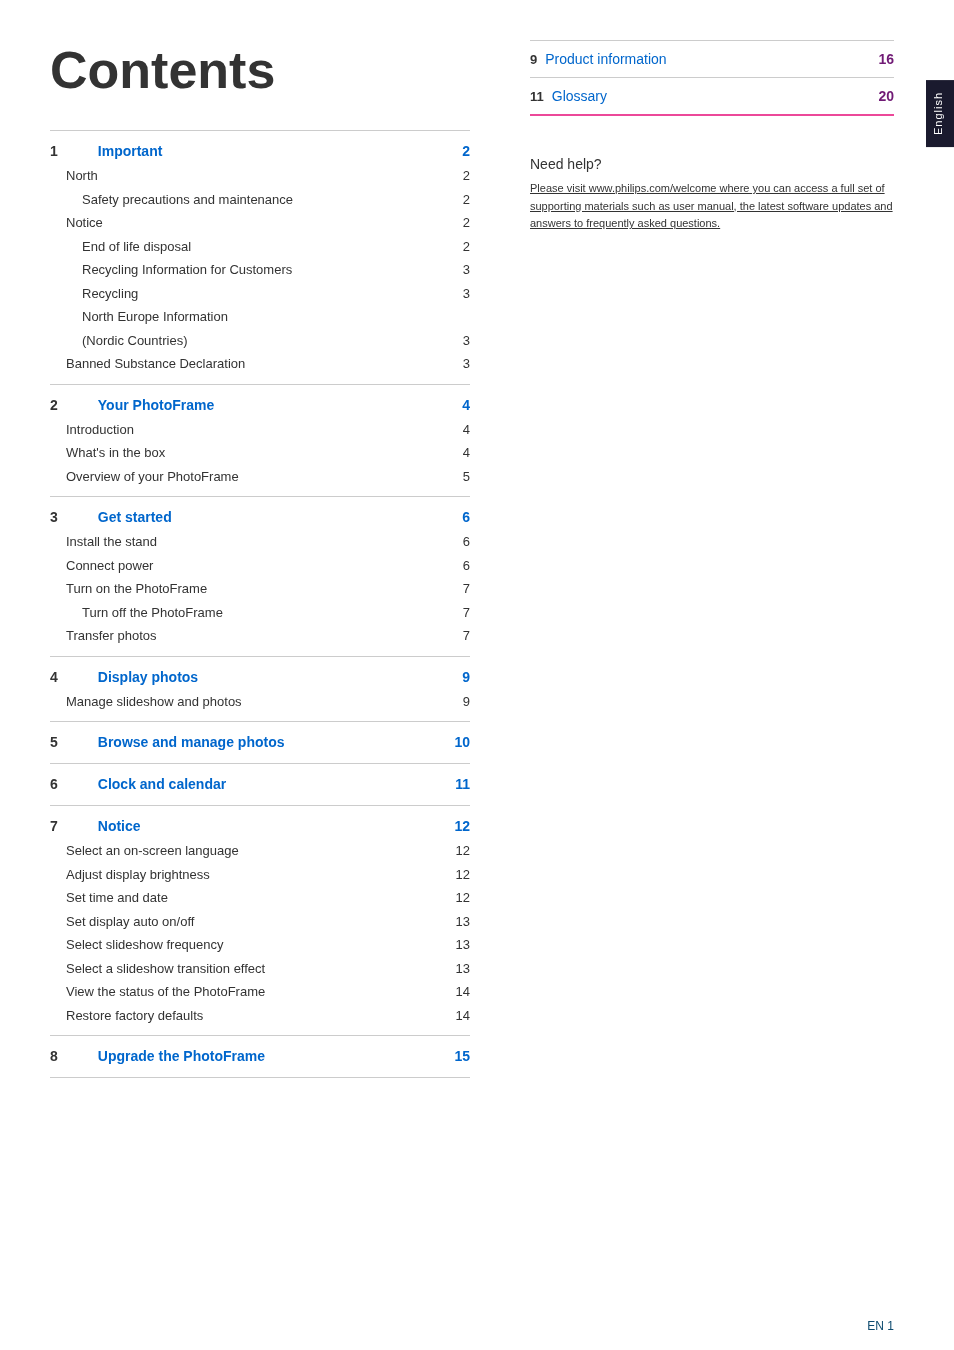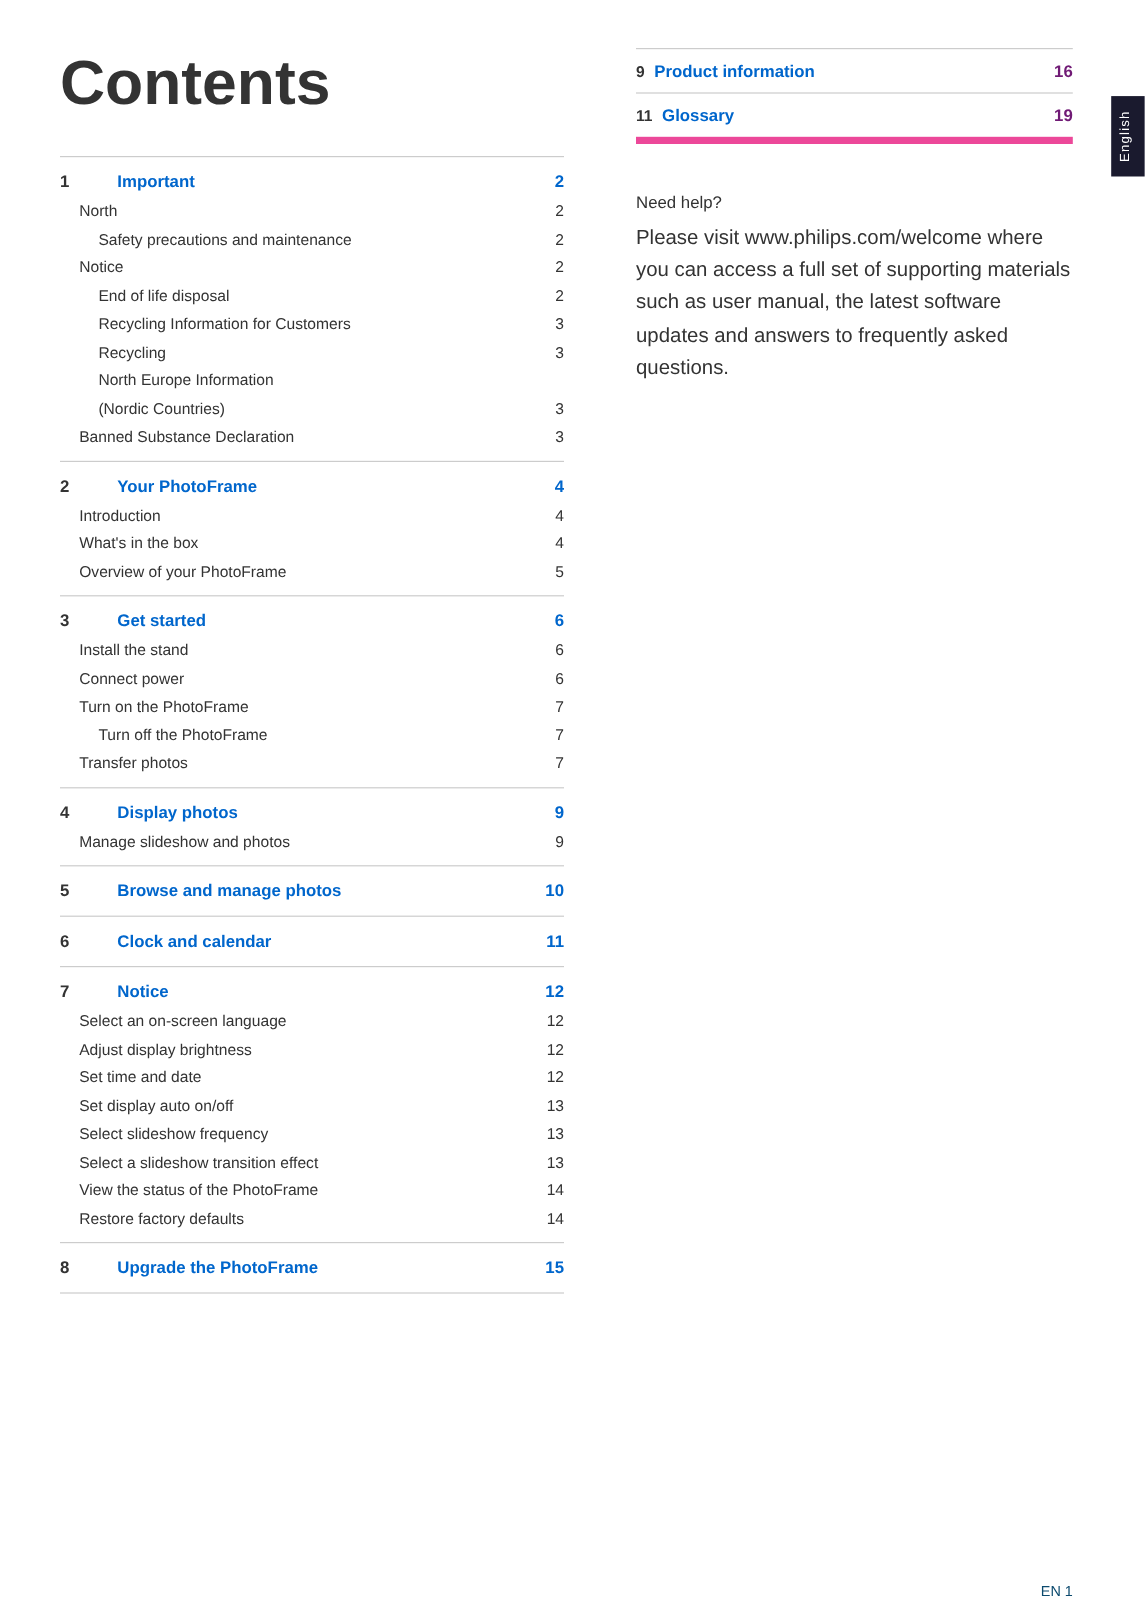--- a/index.html
+++ b/index.html
@@ -130,26 +130,26 @@
     
     .right-toc-entry {
       display: flex;
       justify-content: space-between;
       align-items: baseline;
       padding: 10px 0;
       border-top: 1px solid #ccc;
     }
 
     .right-toc-entry:last-of-type {
-      border-bottom: 6px solid #ec4899;
+      border-bottom: 2px solid #ec4899;
     }
 
     .right-toc-label {
       font-size: 14px;
-      font-weight: bold;
+      font-weight: normal;
       color: #0066cc;
     }
 
     .right-toc-number {
       color: #333;
       margin-right: 8px;
       font-weight: bold;
     }
 
     .right-toc-page {
@@ -163,23 +163,24 @@
     }
 
     .need-help-title {
       font-size: 14px;
       font-weight: normal;
       color: #333;
       margin-bottom: 8px;
     }
 
     .need-help-text {
-      font-size: 17px;
+      font-size: 11px;
       color: #333;
       line-height: 1.6;
+      text-decoration: underline;
     }
 
     .footer-bar {
       position: absolute;
       bottom: 17px;
       right: 60px;
       font-size: 12px;
       color: #0c4a6e;
       text-align: right;
     }
@@ -388,21 +389,21 @@
     </div>
 
     <div class="right-column">
       <div id="right-toc">
           <div class="right-toc-entry">
             <div><span class="right-toc-number">9</span><span class="right-toc-label">Product information</span></div>
             <span class="right-toc-page">16</span>
           </div>
           <div class="right-toc-entry">
             <div><span class="right-toc-number">11</span><span class="right-toc-label">Glossary</span></div>
-            <span class="right-toc-page">19</span>
+            <span class="right-toc-page">20</span>
           </div>
         </div>
 
       <div class="need-help-section">
         <div class="need-help-title">Need help?</div>
         <div class="need-help-text">Please visit www.philips.com/welcome where you can access a full set of supporting materials such as user manual, the latest software updates and answers to frequently asked questions.</div>
       </div>
     </div>
   </div>
 

